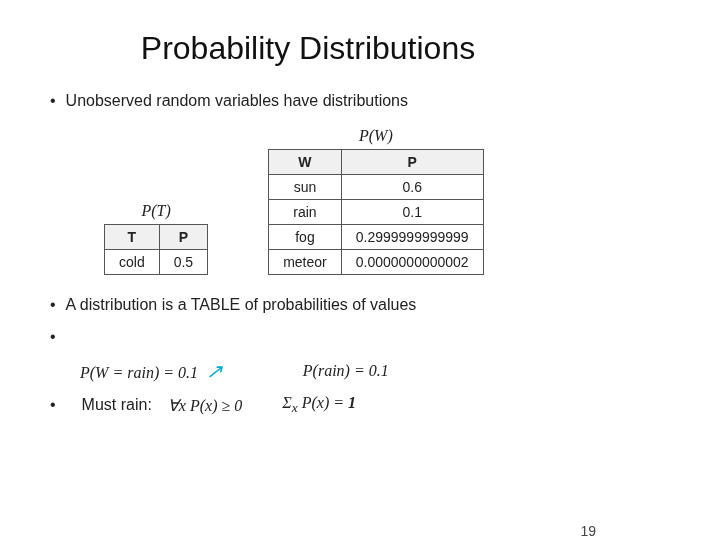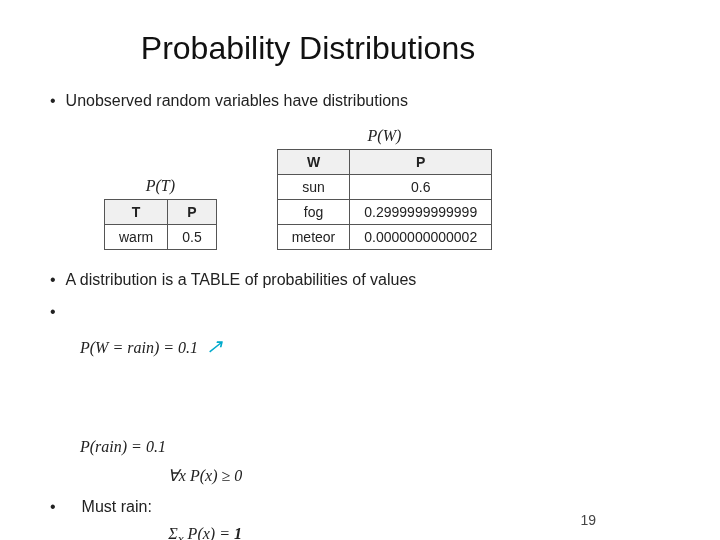--- a/index.html
+++ b/index.html
@@ -73,43 +73,41 @@
       gap: 16px;
       margin-top: 10px;
     }
     .must-have-text {
       font-size: 16px;
     }
     .must-have-formulas {
       display: flex;
       gap: 40px;
       align-items: center;
-      flex-direction: column;
     }
     .page-num {
       position: absolute;
-      bottom: 12px;
+      bottom: 1px;
       right: 20px;
       font-size: 14px;
       color: #444;
     }
     .math-formula {
       font-family: 'Times New Roman', serif;
       font-style: italic;
       font-size: 16px;
     }
     .bottom-bullet-section {
       margin-top: 2px;
     }
     .formula-row {
       display: flex;
-      align-items: flex-start;
+      align-items: center;
       gap: 80px;
       margin: 10px 0 10px 30px;
-      flex-direction: column;
     }
     .formula-item {
       font-family: 'Times New Roman', serif;
       font-style: italic;
       font-size: 16px;
       color: #222;
     }
     .cyan-arrow {
       color: #00aacc;
       font-size: 20px;
@@ -137,21 +135,21 @@
       </div>
       <table class="prob-table">
         <thead>
           <tr>
             <th>T</th>
             <th>P</th>
           </tr>
         </thead>
         <tbody>
           <tr>
-            <td>warm</td>
+            <td>cold</td>
             <td>0.5</td>
           </tr>
         </tbody>
       </table>
     </div>
 
     <div>
       <div class="formula-block">
         <span class="math-formula"><i>P(W)</i></span>
       </div>
@@ -159,20 +157,24 @@
         <thead>
           <tr>
             <th>W</th>
             <th>P</th>
           </tr>
         </thead>
         <tbody>
           <tr>
             <td>sun</td>
             <td>0.6</td>
+          </tr>
+          <tr>
+            <td>rain</td>
+            <td>0.1</td>
           </tr>
           <tr>
             <td>fog</td>
             <td>0.2999999999999</td>
           </tr>
           <tr>
             <td>meteor</td>
             <td>0.0000000000002</td>
           </tr>
         </tbody>

